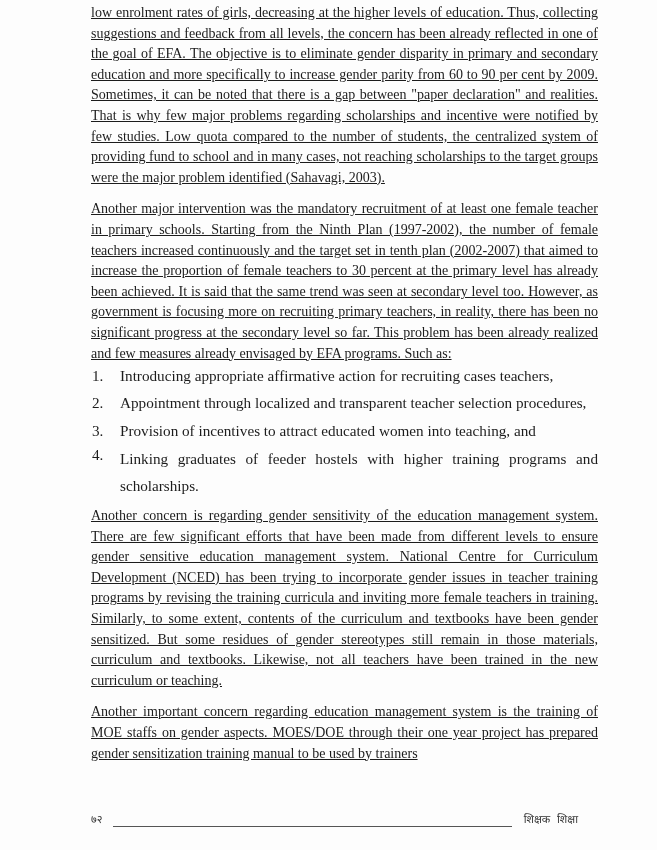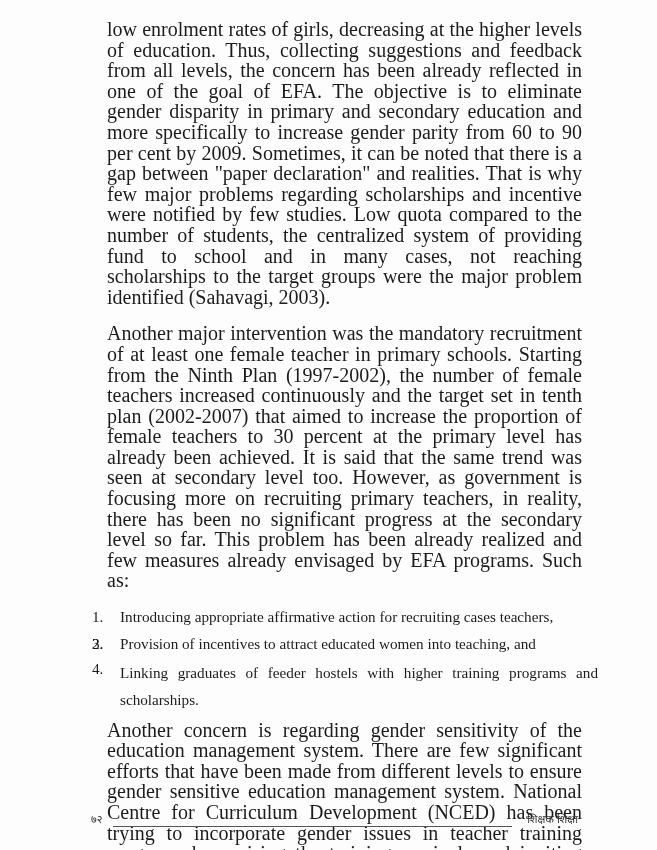--- a/index.html
+++ b/index.html
@@ -21,25 +21,26 @@
       width: 657px; height: 850px;
       background: #fdfdfd;
     }
     .content {
       position: absolute;
       left: 91px;
       top: 3px;
       width: 507px;
     }
     p.para {
-      margin: 16px;
-      font-size: 20px;
+      margin: 0;
+      font-size: 14px;
       line-height: 20.6px;
       text-align: justify;
       text-align-last: left;
+      text-decoration: underline;
     }
     .gap1 { margin-top: 11px !important; }
     ol.measures {
       list-style: none;
       margin: 2px 0 0 0;
       padding: 0;
     }
     ol.measures li {
       position: relative;
       padding-left: 29px;
@@ -59,21 +60,21 @@
       text-align-last: left;
       line-height: 27px;
       margin-top: -3px;
     }
     .footer {
       position: absolute;
       left: 91px;
       top: 811px;
       width: 507px;
       height: 20px;
-      font-family: Liberation Sans, sans-serif;
+      font-family: Liberation Mono, monospace;
       font-size: 11px;
       color: #333;
     }
     .footer .page-num {
       position: absolute;
       left: 0;
       top: 0;
     }
     .footer .rule {
       position: absolute;
@@ -96,31 +97,33 @@
   <div class="content">
     <p class="para">low enrolment rates of girls, decreasing at the higher levels of education. Thus, collecting suggestions and feedback from all levels, the concern has been already reflected in one of the goal of EFA. The objective is to eliminate gender disparity in primary and secondary education and more specifically to increase gender parity from 60 to 90 per cent by 2009. Sometimes, it can be noted that there is a gap between "paper declaration" and realities. That is why few major problems regarding scholarships and incentive were notified by few studies.  Low quota compared to the number of students, the centralized system of providing fund to school and in many cases, not reaching scholarships to the target groups were the major problem identified (Sahavagi, 2003).</p>
     <p class="para gap1">Another major intervention was the mandatory recruitment of at least one female teacher in primary schools.  Starting from the Ninth Plan (1997-2002), the number of female teachers increased continuously and the target set in tenth plan (2002-2007) that aimed to increase the proportion of female teachers to 30 percent at the primary level has already been achieved. It is said that the same trend was seen at secondary level too. However, as government is focusing more on recruiting primary teachers, in reality, there has been no significant progress at the secondary level so far. This problem has been already realized and few measures already envisaged by EFA programs. Such as:</p>
     <ol class="measures">
       <li>
         <span class="num">1.</span>
         <span class="txt">Introducing appropriate affirmative action for recruiting cases teachers,</span>
       </li>
       <li>
         <span class="num">2.</span>
+        <span class="txt">Appointment  through localized and transparent teacher selection procedures,</span>
       </li>
       <li>
         <span class="num">3.</span>
         <span class="txt">Provision of incentives to attract educated women into teaching, and</span>
       </li>
       <li class="long">
         <span class="num">4.</span>
         <span class="txt">Linking graduates of feeder hostels with higher training programs and scholarships.</span>
       </li>
     </ol>
     <p class="para" style="margin-top:4px">Another concern is regarding gender sensitivity of the education management system. There are few significant efforts that have been made from different levels to ensure gender sensitive education management system. National Centre for Curriculum Development (NCED) has been trying to incorporate gender issues in teacher training programs by revising the training curricula and inviting more female teachers in training. Similarly, to some extent, contents of the curriculum and textbooks have been gender sensitized. But some residues of gender stereotypes still remain in those materials, curriculum and textbooks. Likewise, not all teachers have been trained in the new curriculum or teaching.</p>
+    <p class="para gap1">Another important concern regarding education management system is the training of MOE staffs on gender aspects. MOES/DOE through their one year project has prepared gender sensitization training manual to be used by trainers</p>
   </div>
 
   <div class="footer">
     <span class="page-num">७२</span>
     <div class="rule"></div>
     <span class="journal">शिक्षक शिक्षा</span>
   </div>
 </div>
 
 </body></html>

